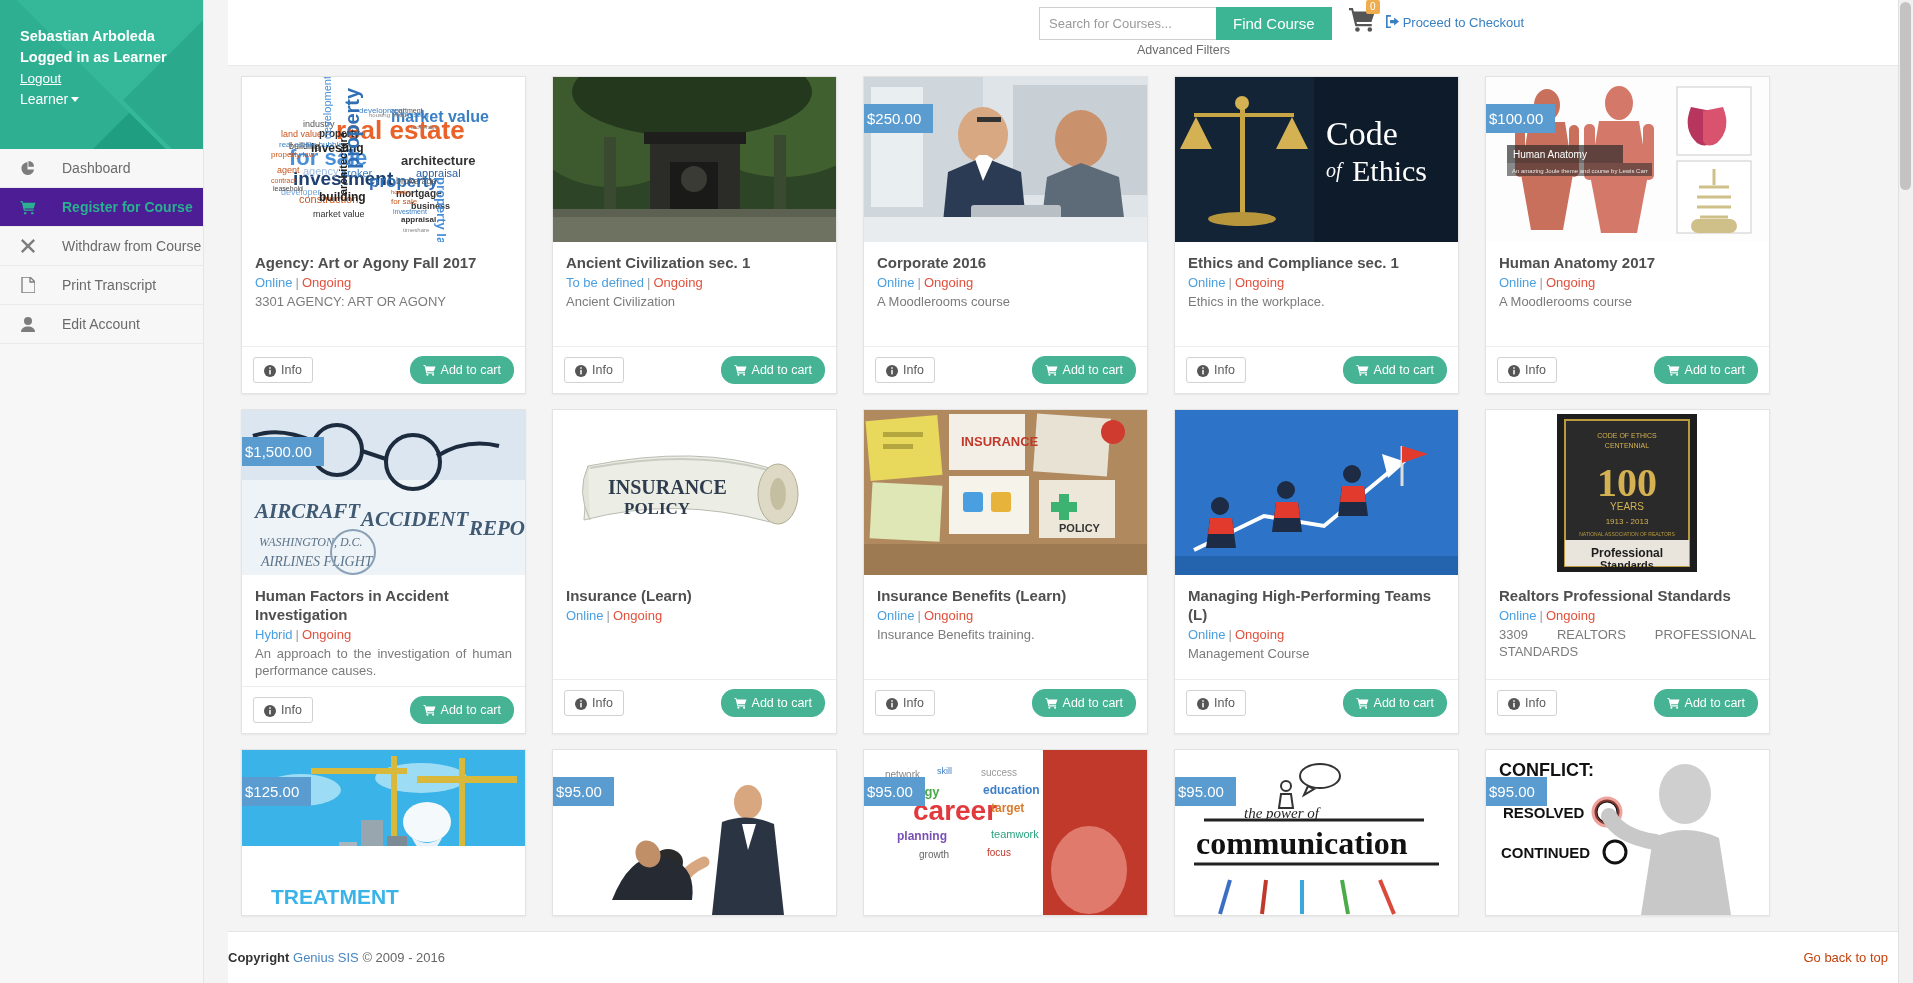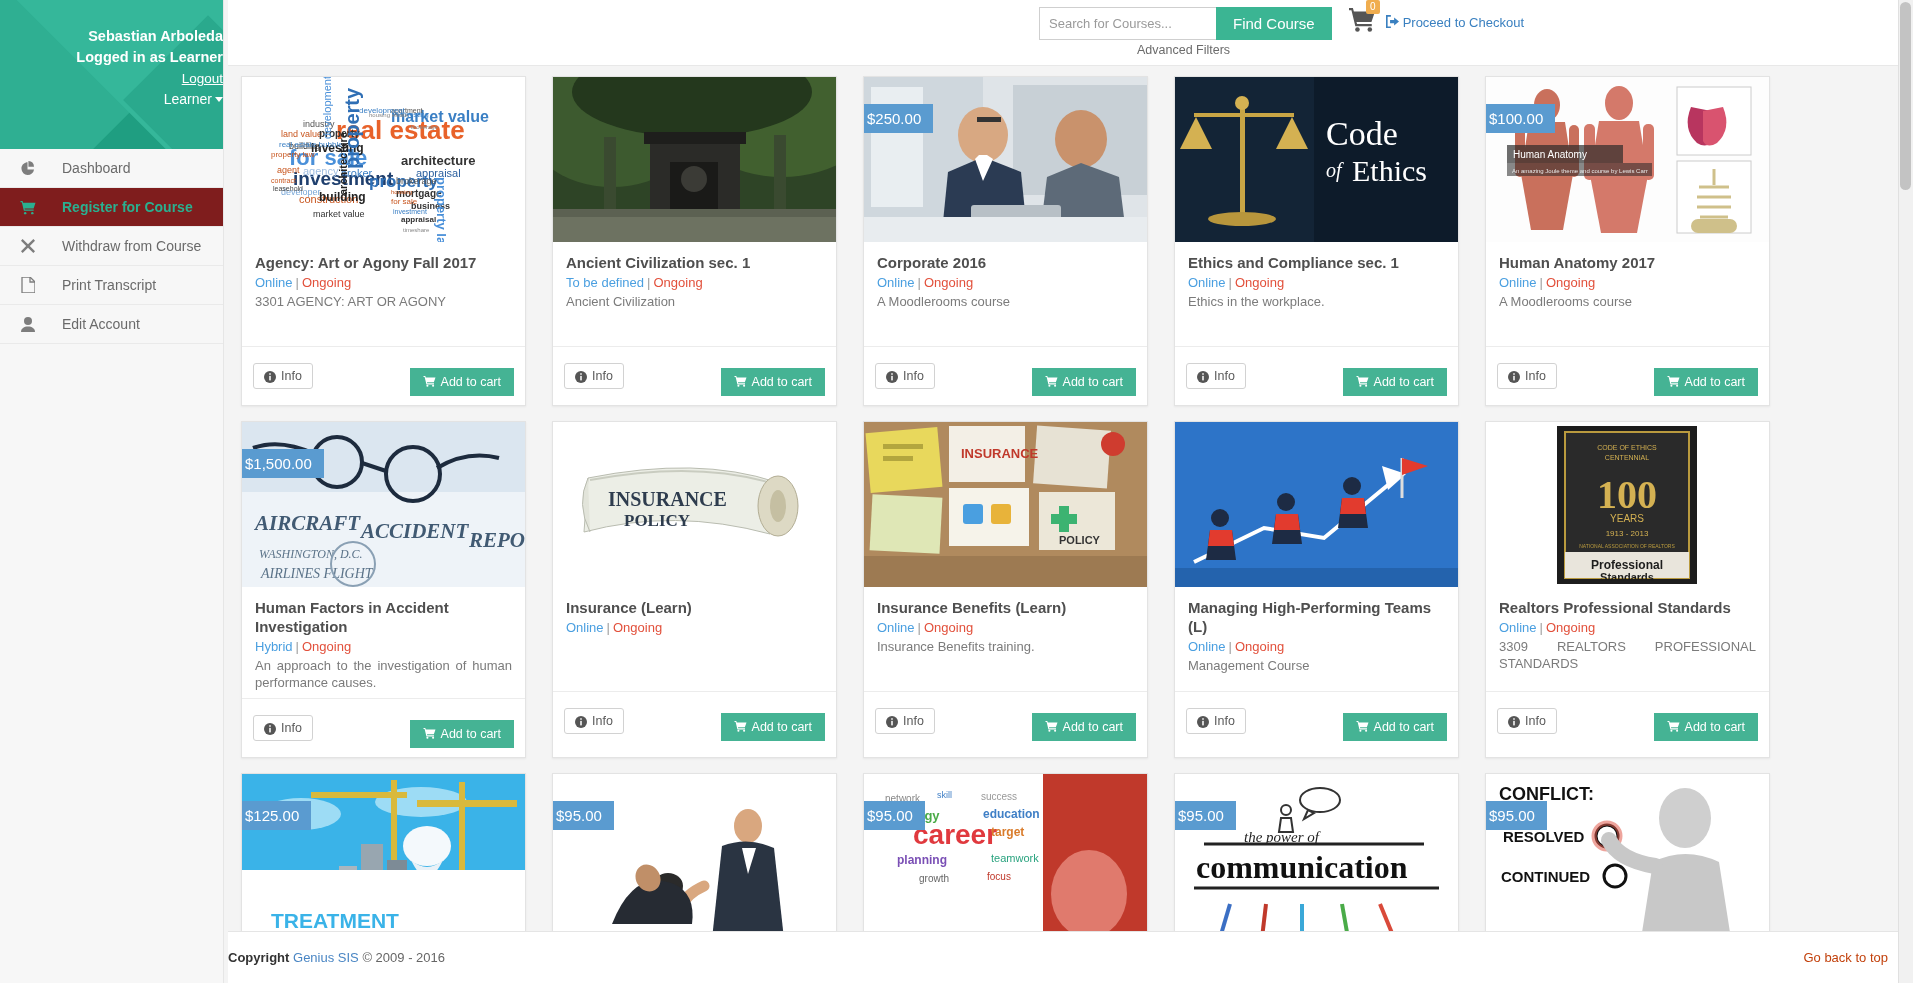--- a/index.html
+++ b/index.html
@@ -5,25 +5,24 @@
   * { box-sizing: border-box; margin: 0; padding: 0; }
   html, body { width: 1913px; height: 983px; overflow: hidden; }
   body {
     font-family: "Liberation Sans", sans-serif;
     background: #f4f4f4;
     color: #555;
     font-size: 14px;
   }
   
   #sidebar {
-    position: absolute; left: 0; top: 0; width: 224px; height: 983px;
+    position: absolute; left: 0; top: 0; width: 204px; height: 983px;
     background: #f7f7f7;
     border-right: 1px solid #e6e6e6;
     z-index: 5;
-    text-align: right;
   }
   #sidebar-head {
     position: relative; height: 149px; overflow: hidden;
     background: #1f9e81;
   }
   #sidebar-head .shape-a {
     position: absolute; width: 330px; height: 330px;
     background: #35b79a;
     transform: rotate(45deg);
     left: 70px; top: -180px;
@@ -59,21 +58,21 @@
     border-left: 4px solid transparent; border-right: 4px solid transparent;
     border-top: 5px solid #fff;
   }
   .nav-item {
     display: flex; align-items: center; gap: 26px;
     height: 39px; padding-left: 19px;
     font-size: 14px; color: #6a6a6a;
     border-bottom: 1px solid #eaeaea;
     cursor: pointer; background: #f7f7f7;
   }
-  .nav-item.active { background: #7f1d1d; color: #2ab090; font-weight: bold; }
+  .nav-item.active { background: #4c1d95; color: #2ab090; font-weight: bold; }
   .nav-item .nav-ico {
     width: 17px; display: flex; justify-content: center; align-items: center;
     color: #7d7d7d; font-size: 14px;
   }
   .nav-item.active .nav-ico { color: #2ab090; }
   
   #topbar {
     position: absolute; left: 228px; top: 0; width: 1685px; height: 66px;
     background: #fff; border-bottom: 1px solid #e8e8e8;
   }
@@ -162,24 +161,23 @@
     background: #fff;
   }
   .btn-info {
     background: #fff; border: 1px solid #d2d2d2; color: #5a5a5a;
     font-size: 12.5px; padding: 5px 10px; border-radius: 3px;
     display: inline-flex; align-items: flex-end; gap: 5px; cursor: pointer;
     font-family: "Liberation Sans", sans-serif;
   }
   .btn-cart {
     background: #45b394; border: 1px solid #45b394; color: #fff;
-    font-size: 12.5px; padding: 6px 12px; border-radius: 0;
-    display: inline-flex; align-items: flex-start; gap: 5px; cursor: pointer;
+    font-size: 12.5px; padding: 6px 12px; border-radius: 13px;
+    display: inline-flex; align-items: center; gap: 5px; cursor: pointer;
     font-family: "Liberation Sans", sans-serif;
-    margin-top: 12px;
   }
   
   #footer {
     position: absolute; left: 228px; bottom: 0; width: 1685px; height: 52px;
     background: #fff; border-top: 1px solid #e5e5e5;
     display: flex; align-items: center; justify-content: space-between;
     padding: 0 25px 0 0;
   }
   #copyright { font-size: 13px; color: #666; }
   #copyright b { color: #333; }

